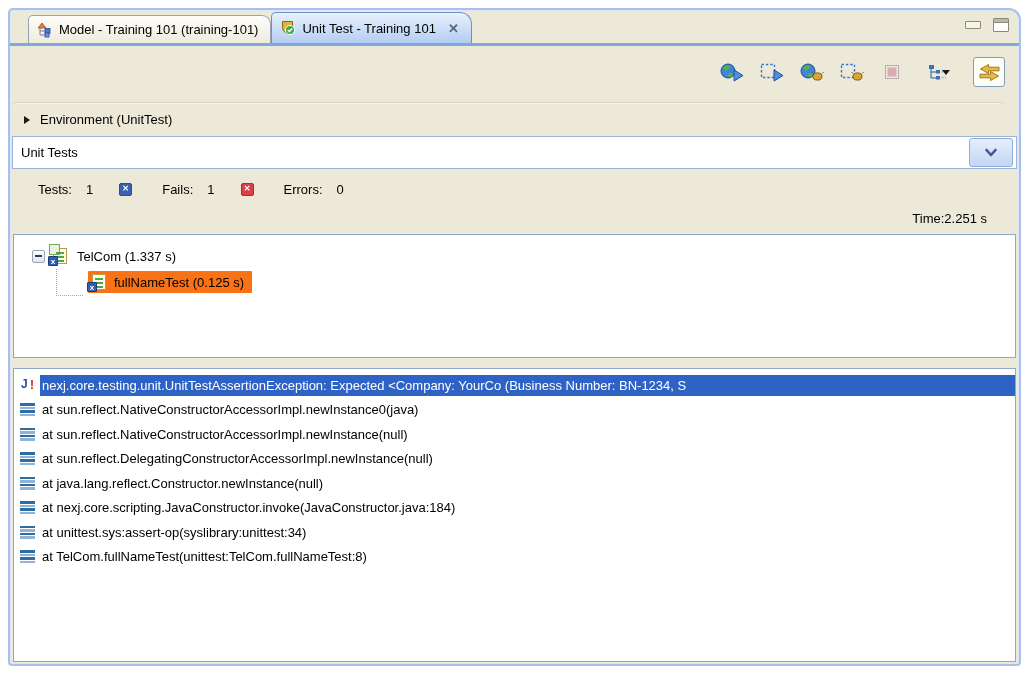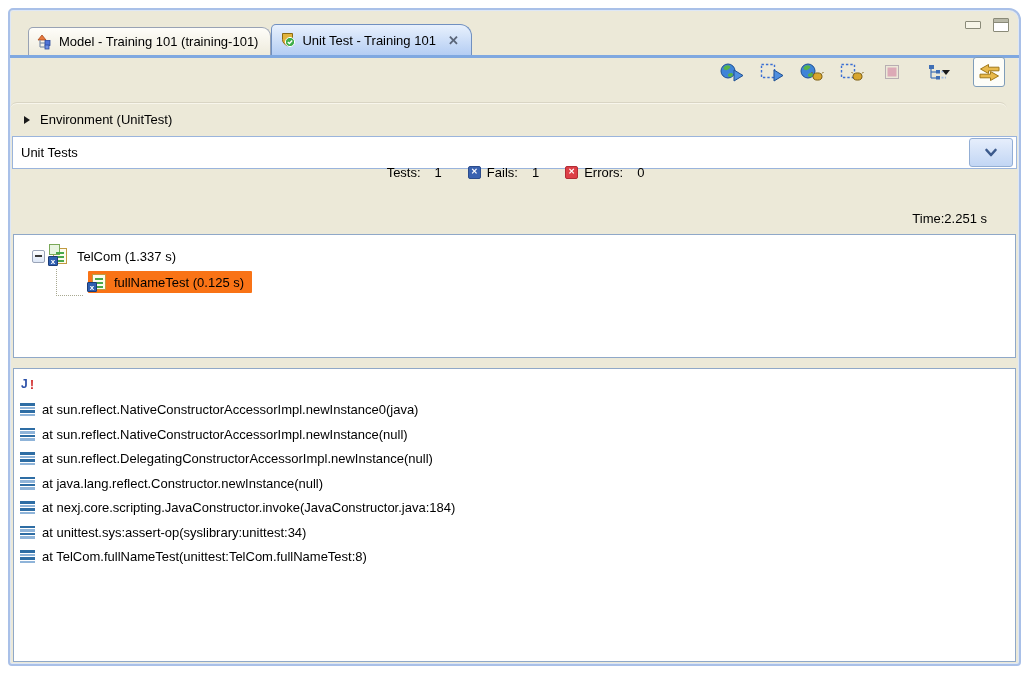--- a/index.html
+++ b/index.html
@@ -2,21 +2,21 @@
 <html><head>
 <meta charset="utf-8">
 <style>
   html,body{margin:0;padding:0;background:#ffffff;}
   .page{position:relative;width:1031px;height:675px;background:#ffffff;overflow:hidden;
         font-family:"Liberation Sans",sans-serif;font-size:13px;color:#000;}
   .view{position:absolute;left:8px;top:8px;width:1013px;height:658px;background:#ece9d8;
         border:2px solid #a9c0e8;border-radius:5px 12px 4px 4px;box-sizing:border-box;
         box-shadow:inset 0 0 0 1px #dde7f6;}
   
-  .tabbar{position:absolute;left:0;top:0;right:0;height:48px;}
+  .tabbar{position:absolute;left:0;top:0;right:0;height:36px;}
   .tabbar::after{content:"";position:absolute;left:0;right:0;bottom:0;height:3px;background:#7fa8e0;}
   .tabs{position:absolute;left:18px;bottom:3px;display:flex;align-items:flex-end;}
   .tab{display:flex;align-items:center;gap:6px;padding:0 12px 0 8px;height:27px;
        border:1px solid #98a2b4;border-bottom:none;border-radius:5px 9px 0 0;
        background:linear-gradient(#fefdf9,#eeebdc);white-space:nowrap;cursor:default;}
   .tab.active{height:30px;background:linear-gradient(#e8f1fd,#b4cdf3);border-color:#7090c0;
        border-radius:5px 12px 0 0;}
   .tab .close{margin-left:6px;color:#5a6578;font-weight:bold;font-size:13px;line-height:13px;}
   
   .ticon{width:16px;height:16px;display:inline-block;flex:0 0 auto;}
@@ -37,22 +37,22 @@
            border-top:1px solid #d9d5c4;box-shadow:inset 0 1px 0 #f8f6ec;border-radius:7px;}
   .tri-right{width:0;height:0;border-top:4px solid transparent;border-bottom:4px solid transparent;
              border-left:6px solid #1a1a1a;margin:0 10px 0 14px;}
   
   .combo{position:absolute;left:2px;top:126px;right:2px;height:33px;background:#fff;
          border:1px solid #9ab4dc;box-sizing:border-box;display:flex;align-items:center;}
   .combo-text{flex:1;padding-left:8px;}
   .combo-btn{width:42px;height:27px;margin:2px 3px 2px 0;border:1px solid #93aed4;border-radius:3px;
              background:linear-gradient(#e6eefc,#c2d6f4);display:flex;align-items:center;justify-content:center;}
   
-  .stats{position:absolute;left:0;top:146px;right:0;height:32px;display:flex;align-items:center;justify-content:center;}
-  .stats .lbl{margin-right:14px;}
+  .stats{position:absolute;left:0;top:163px;right:0;height:32px;display:flex;align-items:center;}
+  .stats .lbl{margin-right:14px;margin-left:24px;}
   .stats .val{margin-right:26px;}
   .stat-x{width:13px;height:13px;border-radius:2px;margin-right:6px;display:flex;align-items:center;
           justify-content:center;}
   .stat-x::after{content:"✕";color:#fff;font-size:8px;font-weight:bold;line-height:8px;}
   .fails-ic{background:#3a62b0;border:1px solid #2c4c8c;box-sizing:border-box;}
   .errors-ic{background:#dd3f46;border:1px solid #b02c34;box-sizing:border-box;}
   .time-row{position:absolute;right:32px;top:196px;height:24px;display:flex;align-items:center;}
   
   .tree-panel{position:absolute;left:3px;top:224px;right:3px;height:124px;background:#fff;
               border:1px solid #8fa8c8;box-sizing:border-box;overflow:hidden;}
@@ -243,20 +243,21 @@
               <i></i>
             </span>
           <span class="tree-label">fullNameTest (0.125 s)</span>
         </span>
       </div>
     </div>
 
     <div class="trace-panel">
       <div class="trow sel">
         <span class="jexc"></span>
+        <span class="ttext">nexj.core.testing.unit.UnitTestAssertionException: Expected &lt;Company: YourCo (Business Number: BN-1234, S</span>
       </div>
       <div class="trow">
         <span class="stack-icon">
             <i></i>
             <i></i>
             <i></i>
             <i></i>
           </span>
         <span class="ttext">at sun.reflect.NativeConstructorAccessorImpl.newInstance0(java)</span>
       </div>

